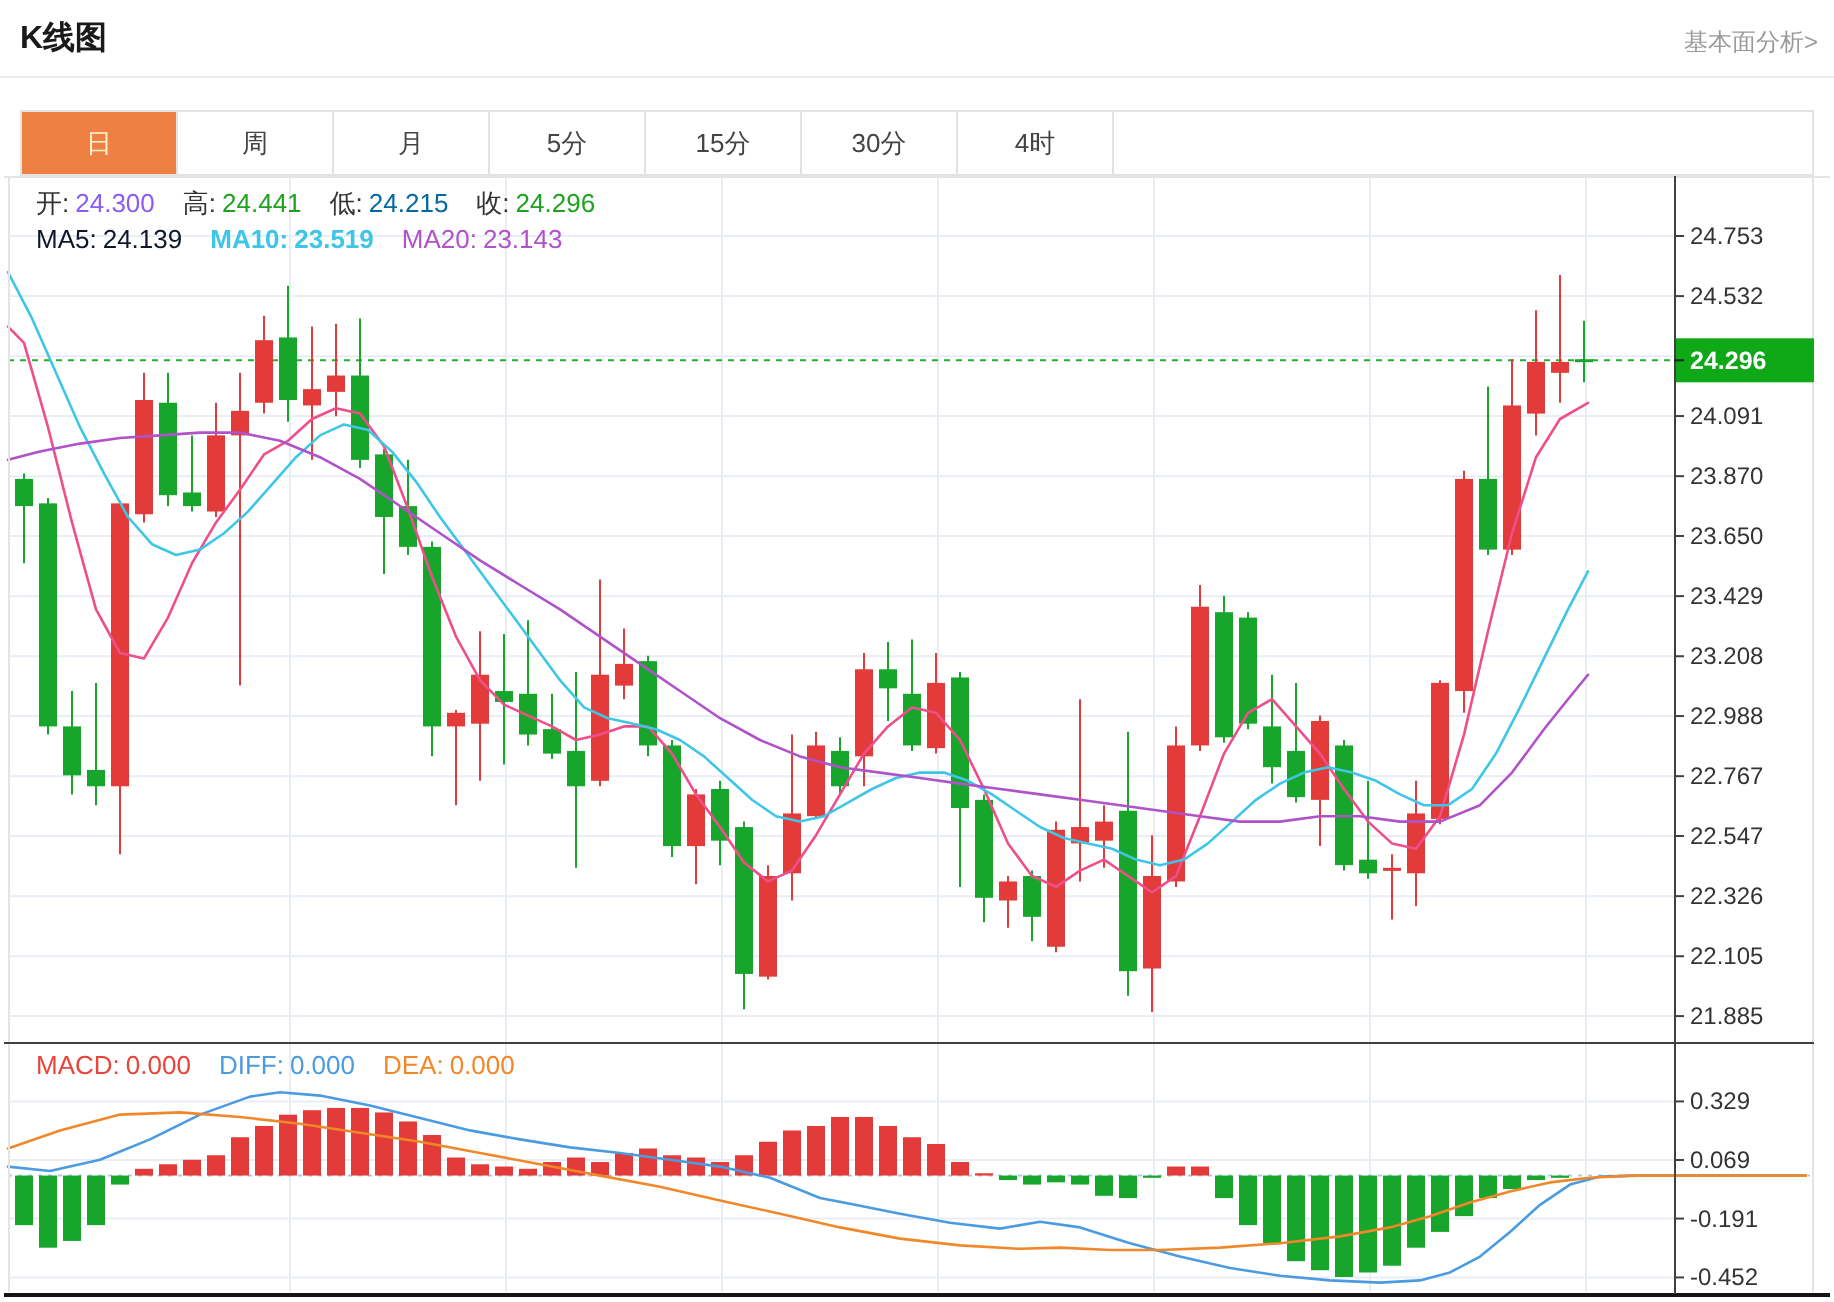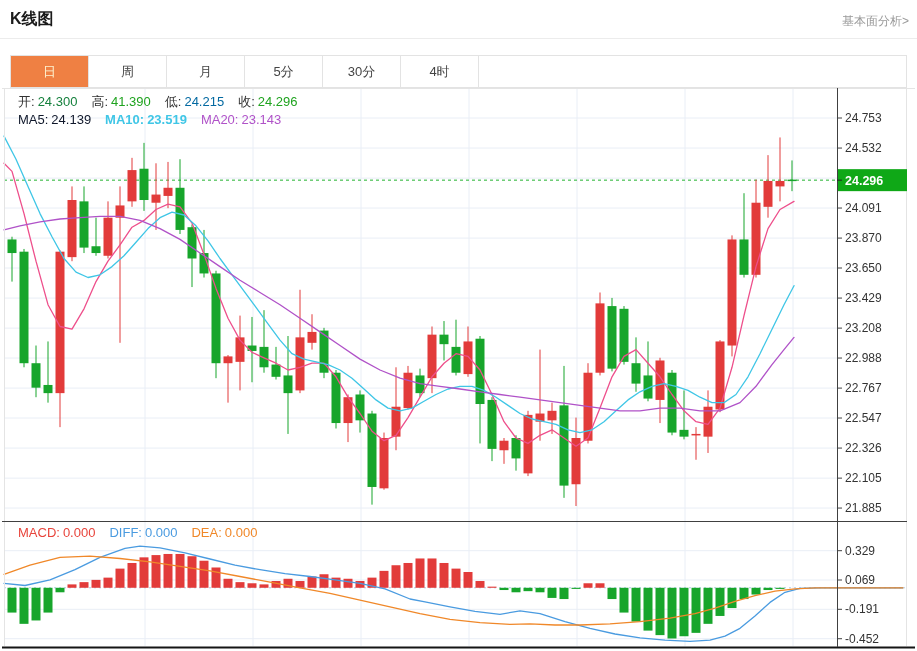--- a/index.html
+++ b/index.html
@@ -30,20 +30,21 @@
   <div class="hdr">
     <div class="title">K线图</div>
     <a class="hdr-link" style="color: rgb(153, 153, 153); text-align: center;">基本面分析&gt;</a>
   </div>
 
   <div class="tabbar">
       <div class="tab active" style="background: rgb(239, 128, 67); color: rgb(253, 243, 208);">日</div>
       <div class="tab">周</div>
       <div class="tab">月</div>
       <div class="tab">5分</div>
+      <div class="tab">15分</div>
       <div class="tab">30分</div>
       <div class="tab">4时</div>
       <div class="tab-fill"></div>
     </div>
 
   <svg id="ksvg" width="917" height="651">
       <g>
         <line x1="145" y1="89" x2="145" y2="646" stroke="#e9eef6" stroke-width="1"></line>
         <line x1="253" y1="89" x2="253" y2="646" stroke="#e9eef6" stroke-width="1"></line>
         <line x1="361" y1="89" x2="361" y2="646" stroke="#e9eef6" stroke-width="1"></line>
@@ -323,22 +324,22 @@
         <text x="845" y="642.7167" fill="#333" font-size="12" font-weight="normal">-0.452</text>
         <g>
           <rect x="838" y="169.1520000000001" width="69" height="22" fill="#0fa817"></rect>
           <line x1="837" y1="180.1520000000001" x2="842" y2="180.1520000000001" stroke="#222" stroke-width="1"></line>
           <text x="845" y="184.6520000000001" fill="#fff" font-size="12.5" font-weight="bold">24.296</text>
         </g>
       </g>
     </svg>
 
   <div class="row row1">
-    <span class="ro-item"><span class="lbl">开:</span><span class="val" style="color: #15803d;">24.300</span></span>
-    <span class="ro-item"><span class="lbl">高:</span><span class="val" style="color: rgb(31, 163, 31);">41.390</span></span>
+    <span class="ro-item"><span class="lbl">开:</span><span class="val" style="color: #8b5cf6;">24.300</span></span>
+    <span class="ro-item"><span class="lbl">高:</span><span class="val" style="color: rgb(31, 163, 31);">24.441</span></span>
     <span class="ro-item"><span class="lbl">低:</span><span class="val" style="color: #0369a1;">24.215</span></span>
     <span class="ro-item"><span class="lbl">收:</span><span class="val" style="color: rgb(31, 163, 31);">24.296</span></span>
   </div>
 
   <div class="row row2">
     <span class="ro-item" style="color: #0f172a;"><span>MA5:</span><span class="val">24.139</span></span>
     <span class="ro-item" style="color: rgb(63, 198, 230); font-weight: bold;"><span>MA10:</span><span class="val">23.519</span></span>
     <span class="ro-item" style="color: rgb(176, 82, 200);"><span>MA20:</span><span class="val">23.143</span></span>
   </div>
 

